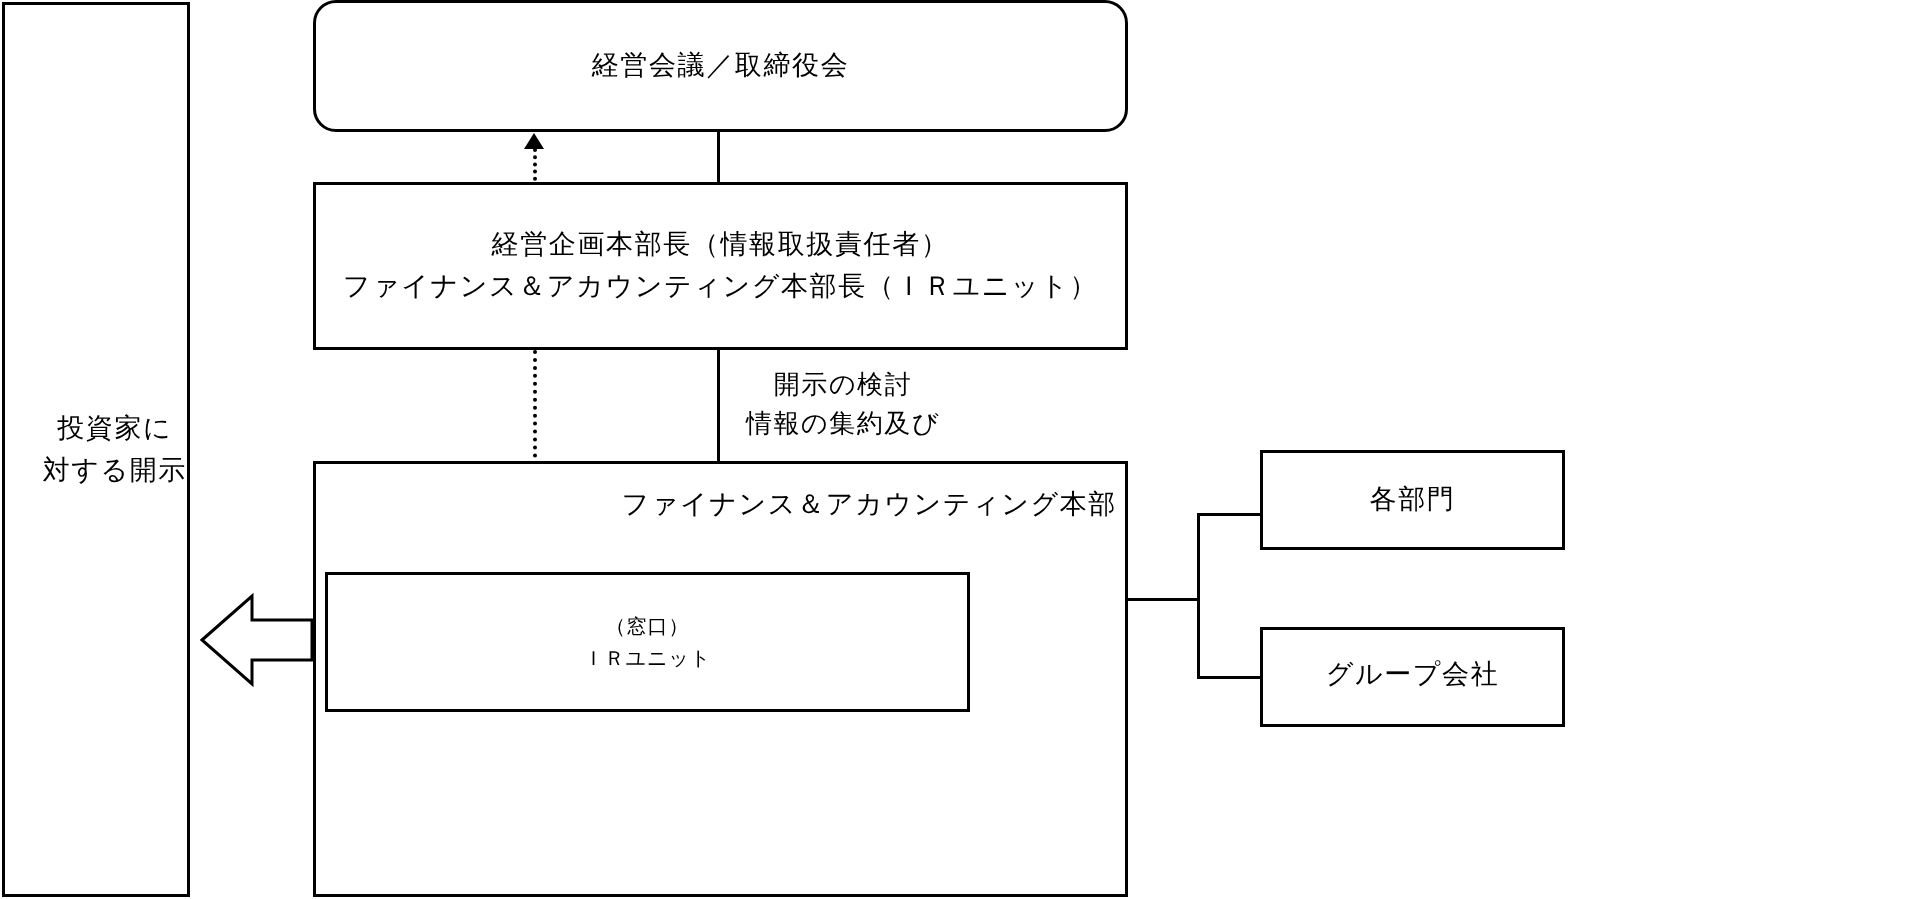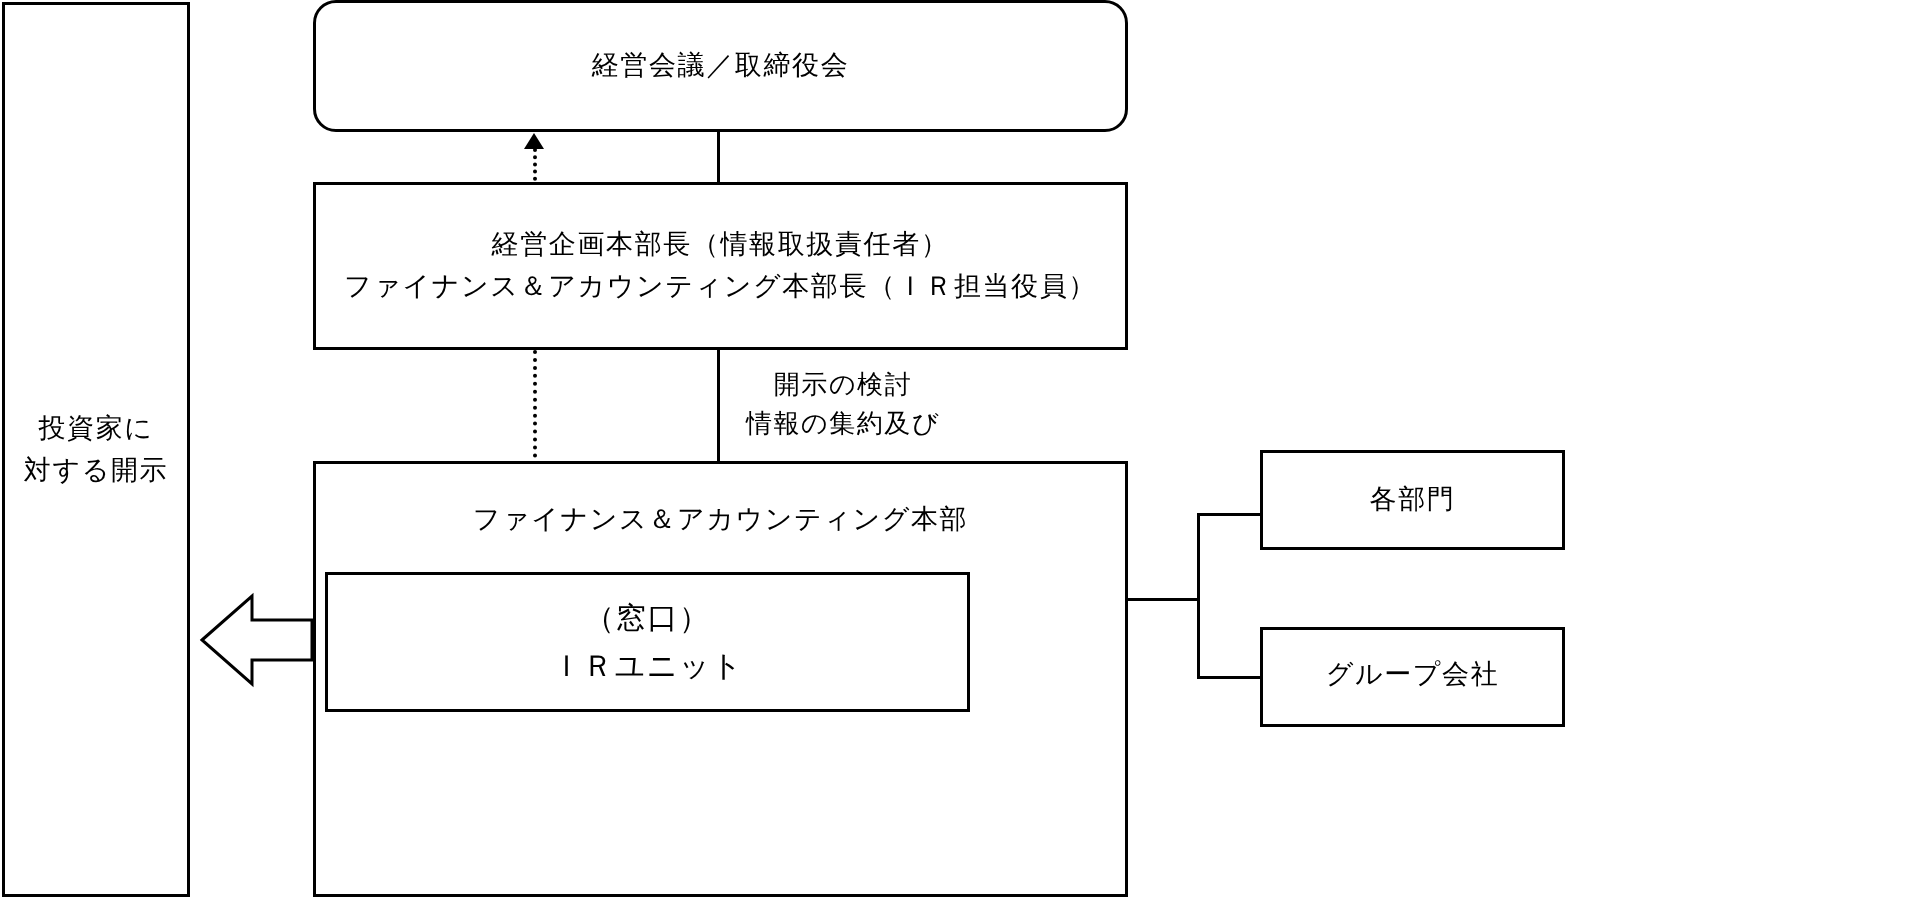--- a/index.html
+++ b/index.html
@@ -88,64 +88,64 @@
     position: absolute;
     border: 3px solid #000000;
     background: #ffffff;
     box-sizing: border-box;
     display: flex;
     align-items: center;
     justify-content: center;
     text-align: center;
     line-height: 1.6;
     letter-spacing: 0.05em;
-    font-size: 30px;
+    font-size: 20px;
     z-index: 5;
   }
 </style>
 </head>
 <body>
 
 <div id="canvas">
 
-  <div class="investor-box" style="left:2px; top:2px; width:188px; height:895px;">
+  <div class="investor-box" style="left:2px; top:2px; width:188px; height:895px;justify-content:flex-end;">
     <div class="investor-txt">
       <div>投資家に</div>
       <div>対する開示</div>
     </div>
   </div>
 
   <div class="conn conn-v" style="left:717px; top:130px; width:3px; height:55px;"></div>
 
   <div class="dotted-v" style="left:533px; top:148px; height:40px;"></div>
   <div class="arrow-up" style="left:524px; top:133px;"></div>
 
   <div class="box" style="left:313px; top:0px; width:815px; height:132px;border-radius:23px;">
     <div class="txt">経営会議／取締役会</div>
   </div>
 
   <div class="box" style="left:313px; top:182px; width:815px; height:168px;justify-content:center;">
     <div class="txt">
       <div>経営企画本部長（情報取扱責任者）</div>
-      <div>ファイナンス＆アカウンティング本部長（ＩＲ担当役員）</div>
+      <div>ファイナンス＆アカウンティング本部長（ＩＲユニット）</div>
     </div>
   </div>
 
   <div class="conn conn-v" style="left:717px; top:350px; width:3px; height:113px;"></div>
 
   <div class="dotted-v" style="left:533px; top:350px; height:235px;"></div>
 
 
   <div class="label" style="left:728px; top:365px; width:230px;">
     <div>開示の検討</div>
     <div>情報の集約及び</div>
   </div>
 
   <div class="box" style="left:313px; top:461px; width:815px; height:436px; align-items:flex-start;">
-    <div class="txt" style="margin-top:35px;">ファイナンス＆アカウンティング本部</div>
+    <div class="txt" style="margin-top:20px;text-align:right;">ファイナンス＆アカウンティング本部</div>
   </div>
 
   <div class="inner-box" style="left:325px; top:572px; width:645px; height:140px;">
     <div>
       <div>（窓口）</div>
       <div>ＩＲユニット</div>
     </div>
   </div>
 
   <svg class="big-arrow" width="120" height="100" viewBox="0 0 120 100" style="left:196px; top:590px;">

